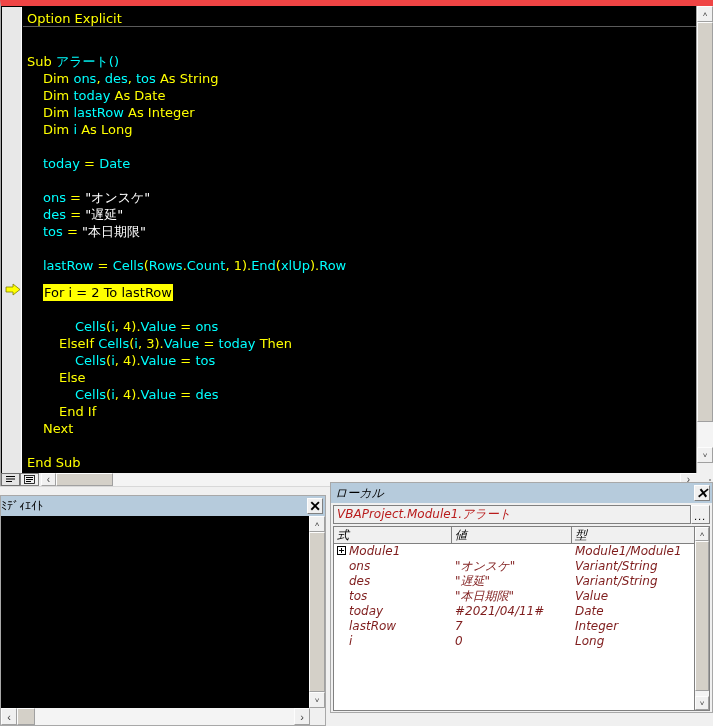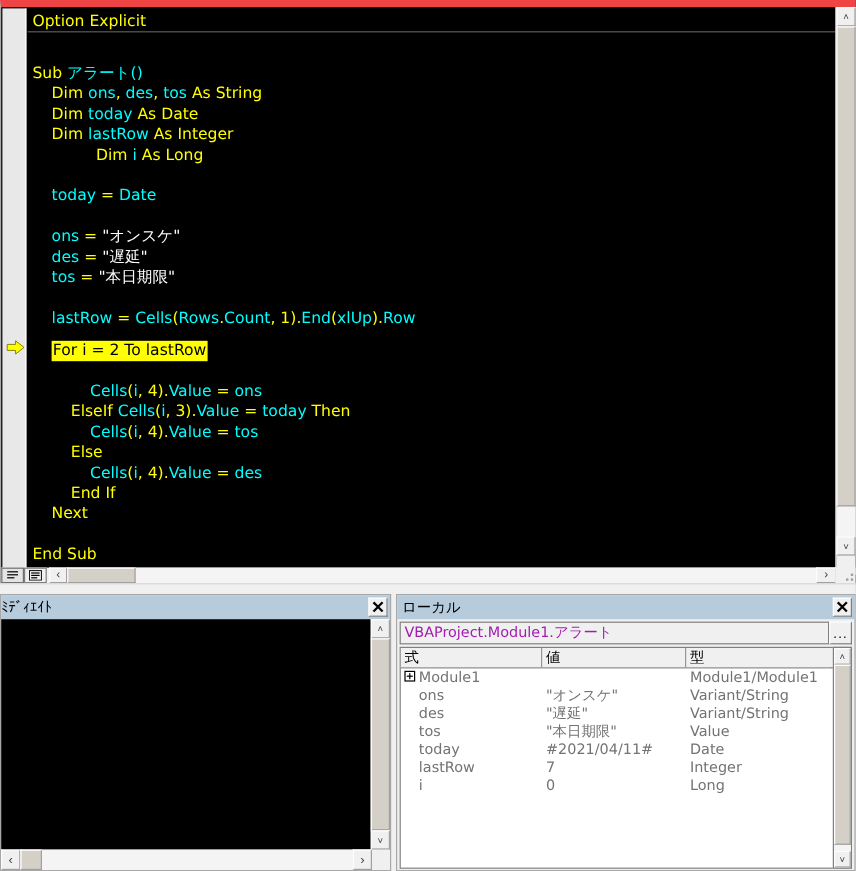--- a/index.html
+++ b/index.html
@@ -157,24 +157,25 @@
     background: #f0f0f0;
   }
   #imm-hscroll {
     position: absolute; left: 0; bottom: 0;
     width: 324px; height: 17px;
     background: #f0f0f0;
   }
 
   
   #locals-window {
-    position: absolute; left: 330px; top: 495px;
+    position: absolute; left: 330px; top: 482px;
     width: 383px; height: 231px;
     background: #f0f0f0;
     border: 1px solid #a8a8a8;
+    font-style: italic;
   }
   #loc-titlebar {
     position: absolute; left: 0; top: 0;
     width: 381px; height: 20px;
     background: #b6cbdc;
     display: flex; align-items: center;
   }
   #loc-title {
     font-size: 12px; color: #000;
     font-family: "DejaVu Sans", sans-serif;
@@ -184,21 +185,21 @@
     position: absolute; left: 2px; top: 22px;
     width: 377px; height: 19px;
     display: flex;
   }
   #loc-context {
     flex: 1;
     background: #f0f0f0;
     border: 1px solid #808080;
     font-size: 12px;
     font-family: "DejaVu Sans", sans-serif;
-    color: #a21caf;
+    color: #b91c1c;
     padding: 1px 3px;
     line-height: 15px;
     white-space: nowrap;
     overflow: hidden;
   }
   #loc-ellipsis {
     width: 19px;
     background: #f0f0f0;
     border: 1px solid #fdfdfd;
     border-right-color: #808080;
@@ -233,21 +234,21 @@
     overflow: hidden;
     white-space: nowrap;
   }
   .col-expr { width: 118px; }
   .col-val  { width: 120px; }
   .col-type { width: 120px; border-right: none; }
   .loc-row { display: flex; height: 15px; }
   .loc-cell {
     font-size: 12px;
     font-family: "DejaVu Sans", sans-serif;
-    color: #737373;
+    color: #7f1d1d;
     line-height: 15px;
     padding-left: 3px;
     white-space: nowrap;
     overflow: hidden;
   }
   .loc-cell.indent { padding-left: 15px; }
   .expander {
     display: inline-block;
     width: 9px; height: 9px;
     border: 1px solid #000;
@@ -279,21 +280,21 @@
       <path d="M1 4 H8 V1 L15 6.5 L8 12 V9 H1 Z" fill="#ffff00" stroke="#808000" stroke-width="0.8"></path>
     </svg>
   </div>
 
   <div id="code-area">
       <div class="code-line" style="top: 3px; left: 4px;"><span class="tok-kw">Option Explicit</span></div>
       <div class="code-line" style="top: 46px; left: 4px;"><span class="tok-kw">Sub </span><span class="tok-id">アラート()</span></div>
       <div class="code-line" style="top: 80px; left: 20px;"><span class="tok-kw">Dim </span><span class="tok-id">today</span><span class="tok-kw"> As Date</span></div>
       <div class="code-line" style="top: 63px; left: 20px;"><span class="tok-kw">Dim </span><span class="tok-id">ons</span><span class="tok-kw">, </span><span class="tok-id">des</span><span class="tok-kw">, </span><span class="tok-id">tos</span><span class="tok-kw"> As String</span></div>
       <div class="code-line" style="top: 97px; left: 20px;"><span class="tok-kw">Dim </span><span class="tok-id">lastRow</span><span class="tok-kw"> As Integer</span></div>
-      <div class="code-line" style="top: 114px; left: 20px; margin-left: 37px;"><span class="tok-kw">Dim </span><span class="tok-id">i</span><span class="tok-kw"> As Long</span></div>
+      <div class="code-line" style="top: 114px; left: 20px;"><span class="tok-kw">Dim </span><span class="tok-id">i</span><span class="tok-kw"> As Long</span></div>
       <div class="code-line" style="top: 148px; left: 20px;"><span class="tok-id">today</span><span class="tok-kw"> = </span><span class="tok-id">Date</span></div>
       <div class="code-line" style="top: 182px; left: 20px;"><span class="tok-id">ons</span><span class="tok-kw"> = </span><span class="tok-str">"オンスケ"</span></div>
       <div class="code-line" style="top: 199px; left: 20px;"><span class="tok-id">des</span><span class="tok-kw"> = </span><span class="tok-str">"遅延"</span></div>
       <div class="code-line" style="top: 216px; left: 20px;"><span class="tok-id">tos</span><span class="tok-kw"> = </span><span class="tok-str">"本日期限"</span></div>
       <div class="code-line" style="top: 250px; left: 20px;"><span class="tok-id">lastRow</span><span class="tok-kw"> = </span><span class="tok-id">Cells</span><span class="tok-kw">(</span><span class="tok-id">Rows</span><span class="tok-kw">.</span><span class="tok-id">Count</span><span class="tok-kw">, 1).</span><span class="tok-id">End</span><span class="tok-kw">(</span><span class="tok-id">xlUp</span><span class="tok-kw">).</span><span class="tok-id">Row</span></div>
       <div class="code-line hl-line" style="top: 277px; left: 20px; padding-left: 1px; padding-right: 1px;"><span class="tok-kw">For </span><span class="tok-id">i</span><span class="tok-kw"> = 2 To </span><span class="tok-id">lastRow</span></div>
       <div class="code-line" style="top: 311px; left: 52px;"><span class="tok-id">Cells</span><span class="tok-kw">(</span><span class="tok-id">i</span><span class="tok-kw">, 4).</span><span class="tok-id">Value</span><span class="tok-kw"> = </span><span class="tok-id">ons</span></div>
       <div class="code-line" style="top: 328px; left: 36px;"><span class="tok-kw">ElseIf </span><span class="tok-id">Cells</span><span class="tok-kw">(</span><span class="tok-id">i</span><span class="tok-kw">, 3).</span><span class="tok-id">Value</span><span class="tok-kw"> = </span><span class="tok-id">today</span><span class="tok-kw"> Then</span></div>
       <div class="code-line" style="top: 345px; left: 52px;"><span class="tok-id">Cells</span><span class="tok-kw">(</span><span class="tok-id">i</span><span class="tok-kw">, 4).</span><span class="tok-id">Value</span><span class="tok-kw"> = </span><span class="tok-id">tos</span></div>
       <div class="code-line" style="top: 362px; left: 36px;"><span class="tok-kw">Else</span></div>

